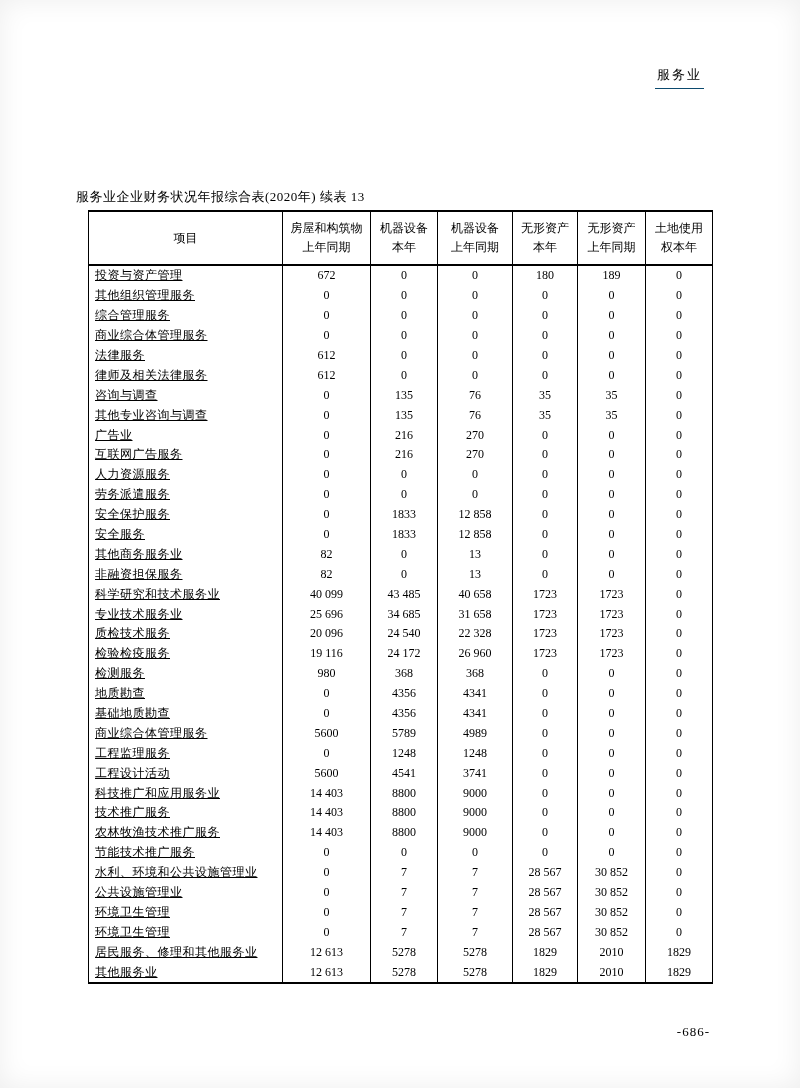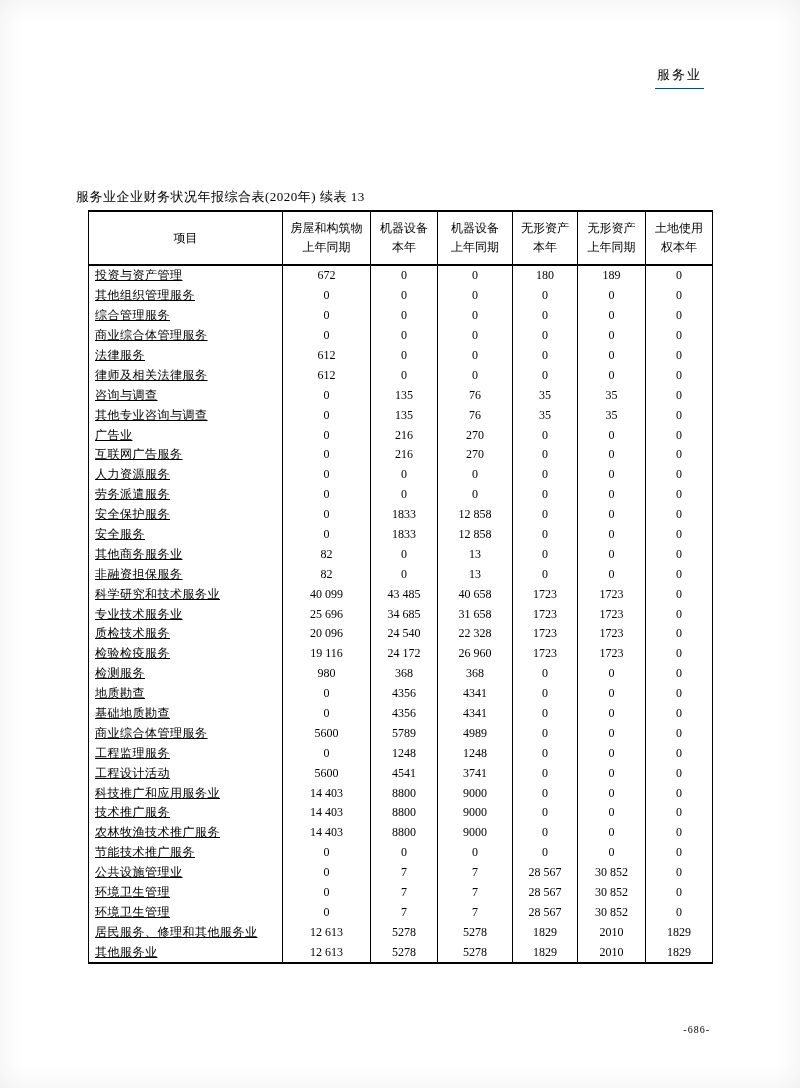--- a/index.html
+++ b/index.html
@@ -78,21 +78,21 @@
     text-decoration: underline;
   }
   .num-cell {
     text-align: center;
   }
   .header-line { display: block; }
   .page-number {
     position: absolute;
     top: 1024px;
     right: 90px;
-    font-size: 10px;
+    font-size: 13px;
     letter-spacing: 1px;
   }
 </style>
 </head>
 <body>
 
 <div class="page">
 
   <div class="corner-label">服务业</div>
 
@@ -405,20 +405,29 @@
           <tr>
             <td class="item-cell">节能技术推广服务</td>
             <td class="num-cell">0</td>
             <td class="num-cell">0</td>
             <td class="num-cell">0</td>
             <td class="num-cell">0</td>
             <td class="num-cell">0</td>
             <td class="num-cell">0</td>
           </tr>
           <tr>
+            <td class="item-cell">水利、环境和公共设施管理业</td>
+            <td class="num-cell">0</td>
+            <td class="num-cell">7</td>
+            <td class="num-cell">7</td>
+            <td class="num-cell">28 567</td>
+            <td class="num-cell">30 852</td>
+            <td class="num-cell">0</td>
+          </tr>
+          <tr>
             <td class="item-cell">公共设施管理业</td>
             <td class="num-cell">0</td>
             <td class="num-cell">7</td>
             <td class="num-cell">7</td>
             <td class="num-cell">28 567</td>
             <td class="num-cell">30 852</td>
             <td class="num-cell">0</td>
           </tr>
           <tr>
             <td class="item-cell">环境卫生管理</td>

